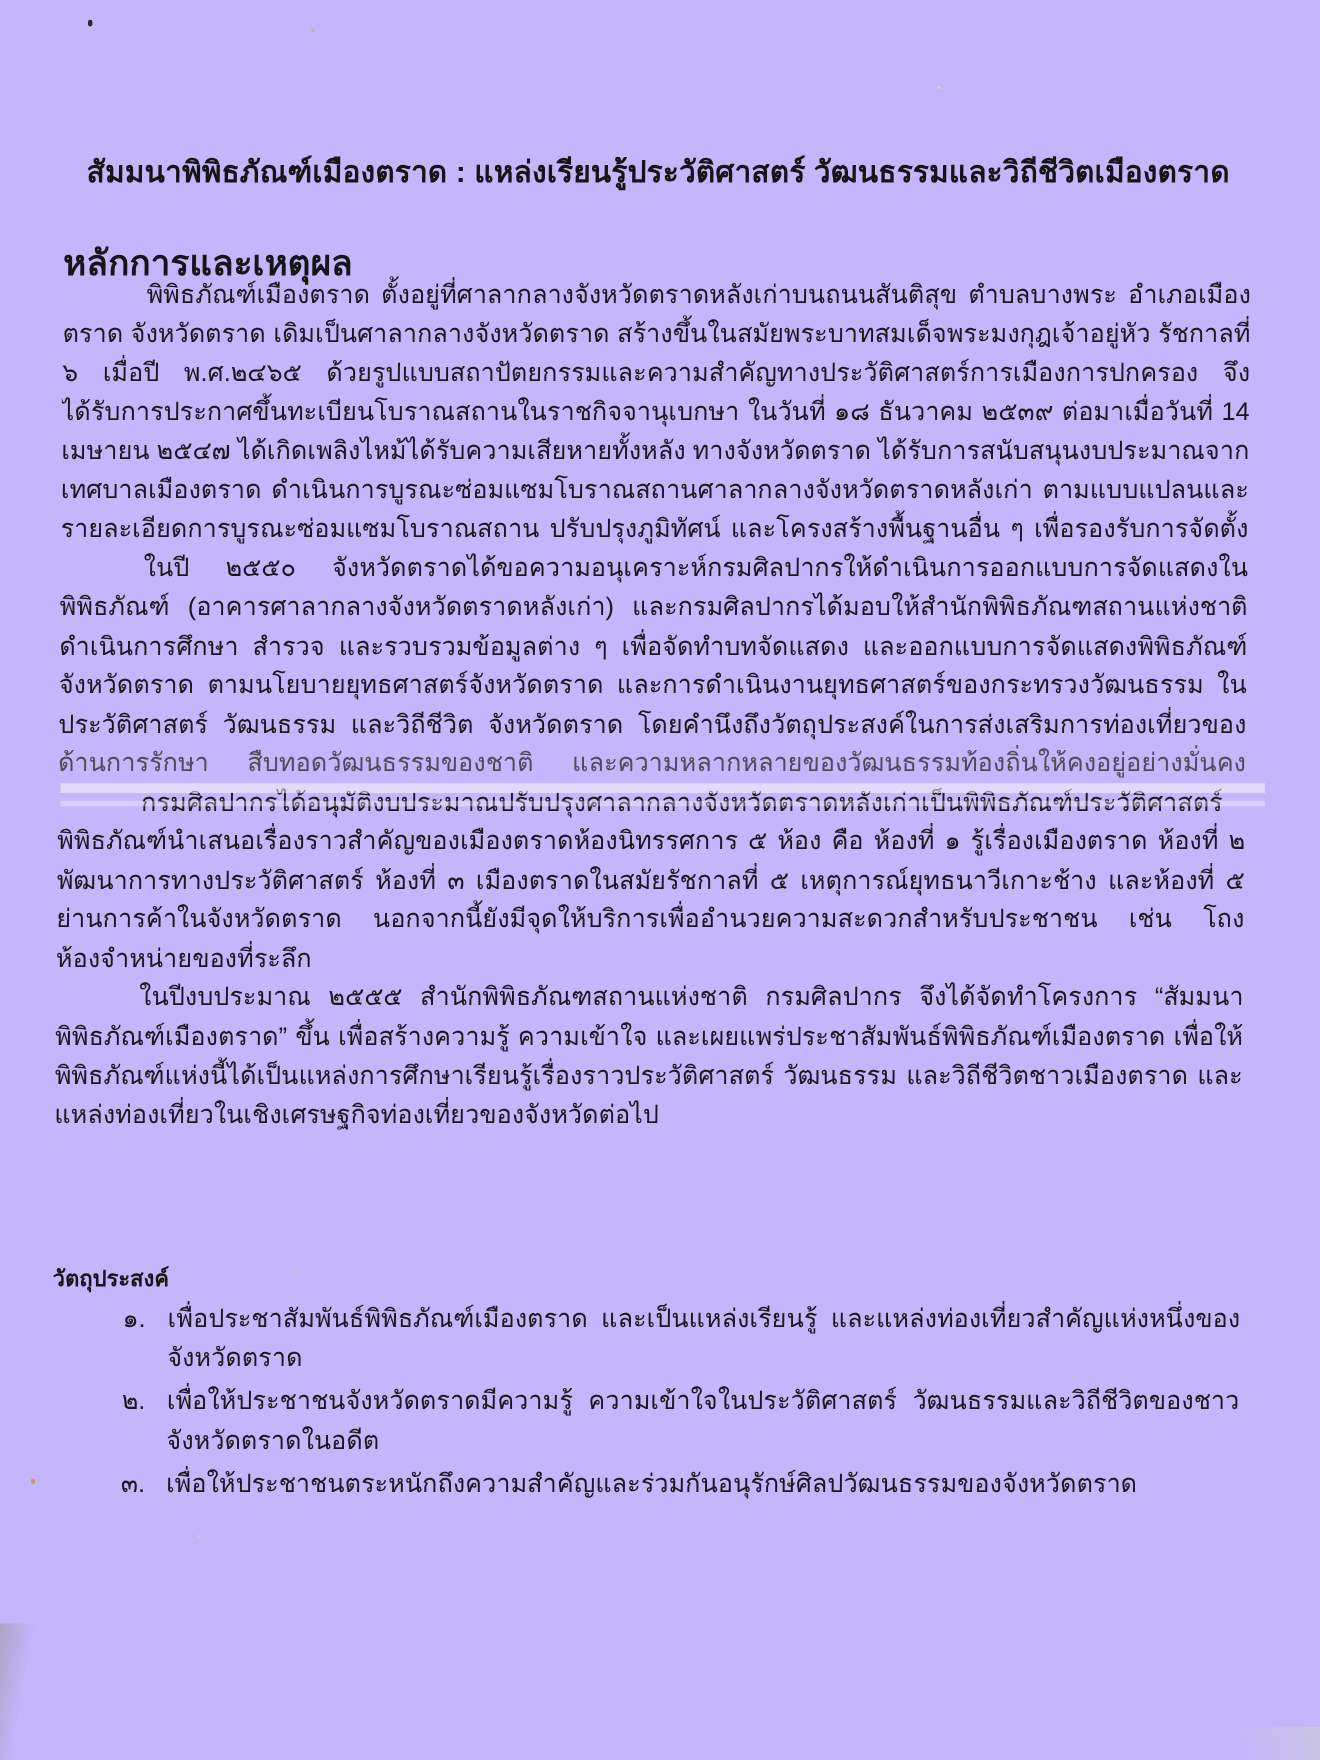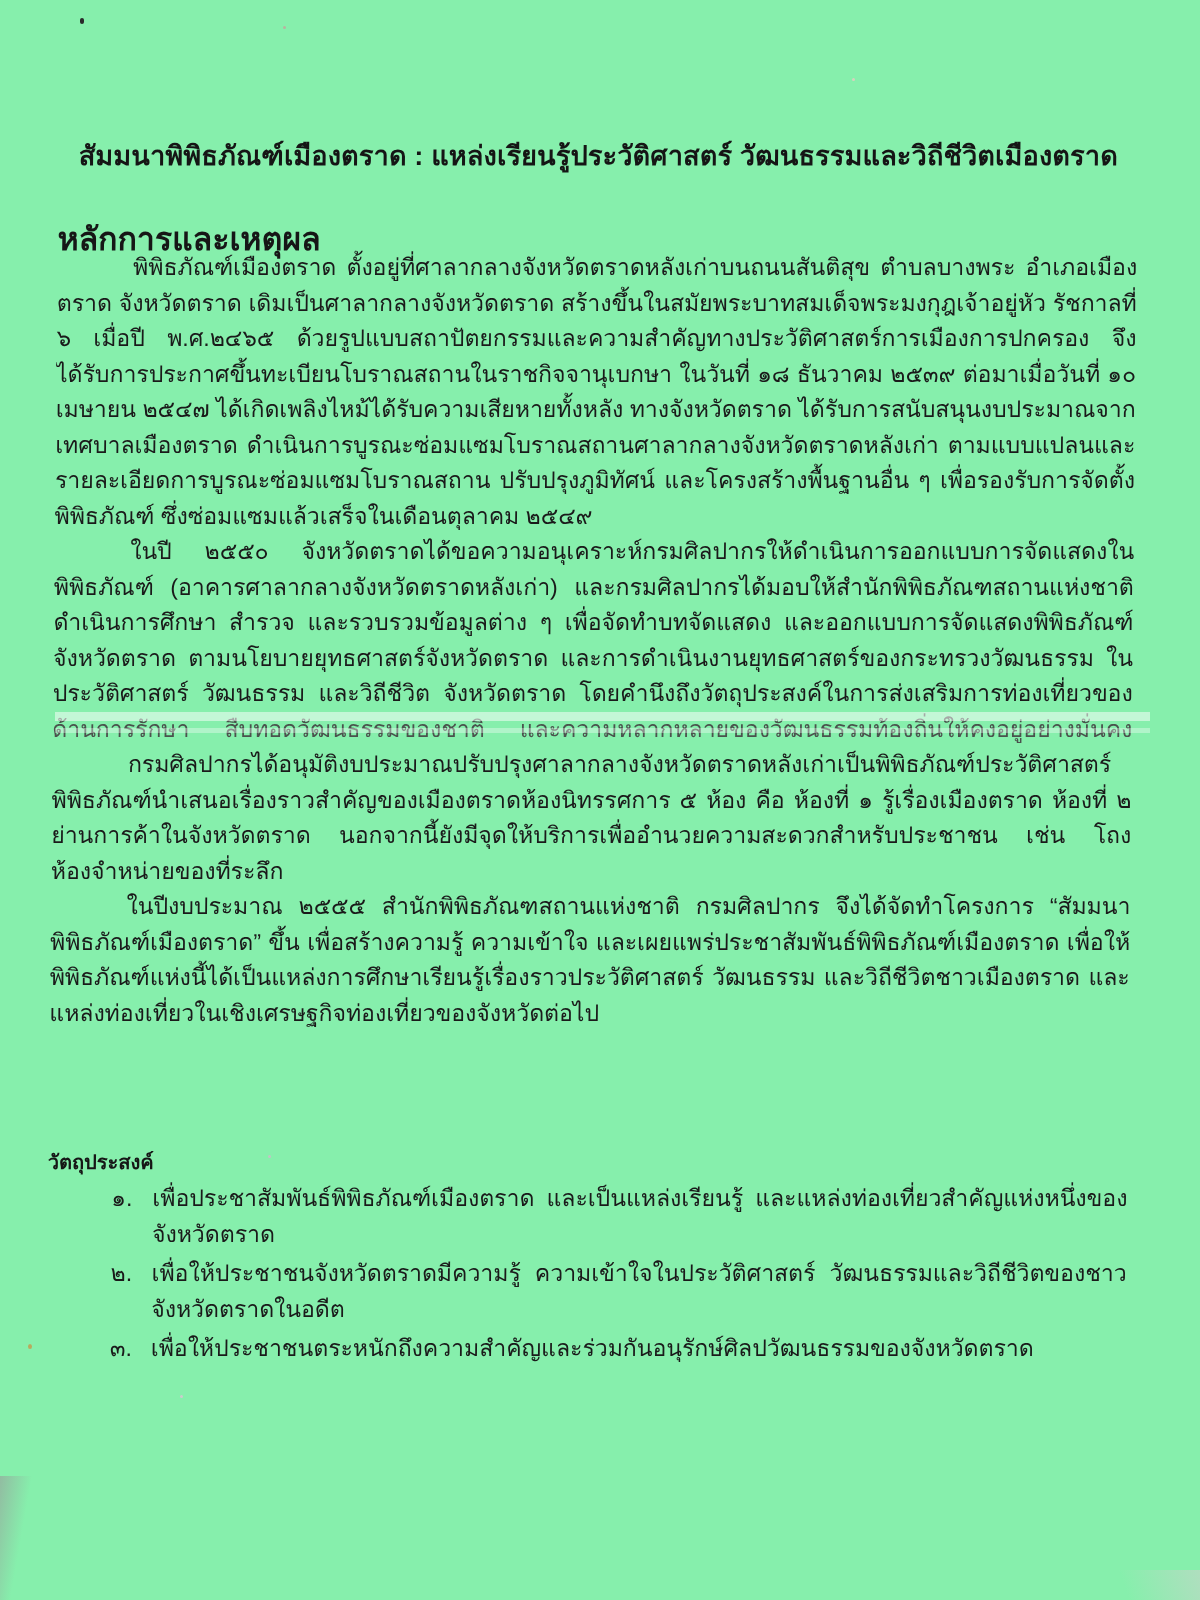--- a/index.html
+++ b/index.html
@@ -3,21 +3,21 @@
 <meta charset="utf-8">
 <style>
   html,body{margin:0;padding:0;}
   body{
     width:1200px;height:1600px;position:relative;
     background:#f6f6f4;
     font-family:"Liberation Sans",sans-serif;
     -webkit-font-smoothing:antialiased;
   }
   .page{
-    position:absolute;inset:0;background:#86efac;overflow:hidden;
+    position:absolute;inset:0;background:#c4b5fd;overflow:hidden;
   }
   .content{
     position:absolute;inset:0;
     transform:skewX(-0.6deg);
     transform-origin:0 0;
     color:#1a1a1a;
   }
   .doc-title{
     position:absolute;top:134px;left:0;right:0;
     text-align:center;
@@ -97,35 +97,35 @@
 
     <div class="doc-title">สัมมนาพิพิธภัณฑ์เมืองตราด : แหล่งเรียนรู้ประวัติศาสตร์ วัฒนธรรมและวิถีชีวิตเมืองตราด</div>
 
     <div class="h-principles">หลักการและเหตุผล</div>
 
     <div class="bodyblock">
 
       <div class="line ind">พิพิธภัณฑ์เมืองตราด ตั้งอยู่ที่ศาลากลางจังหวัดตราดหลังเก่าบนถนนสันติสุข ตำบลบางพระ อำเภอเมือง</div>
       <div class="line">ตราด จังหวัดตราด เดิมเป็นศาลากลางจังหวัดตราด สร้างขึ้นในสมัยพระบาทสมเด็จพระมงกุฎเจ้าอยู่หัว รัชกาลที่</div>
       <div class="line">๖ เมื่อปี พ.ศ.๒๔๖๕ ด้วยรูปแบบสถาปัตยกรรมและความสำคัญทางประวัติศาสตร์การเมืองการปกครอง จึง</div>
-      <div class="line">ได้รับการประกาศขึ้นทะเบียนโบราณสถานในราชกิจจานุเบกษา ในวันที่ ๑๘ ธันวาคม ๒๕๓๙ ต่อมาเมื่อวันที่ ๑๐</div>
+      <div class="line">ได้รับการประกาศขึ้นทะเบียนโบราณสถานในราชกิจจานุเบกษา ในวันที่ ๑๘ ธันวาคม ๒๕๓๙ ต่อมาเมื่อวันที่ 14</div>
       <div class="line">เมษายน ๒๕๔๗ ได้เกิดเพลิงไหม้ได้รับความเสียหายทั้งหลัง ทางจังหวัดตราด ได้รับการสนับสนุนงบประมาณจาก</div>
       <div class="line">เทศบาลเมืองตราด ดำเนินการบูรณะซ่อมแซมโบราณสถานศาลากลางจังหวัดตราดหลังเก่า ตามแบบแปลนและ</div>
       <div class="line">รายละเอียดการบูรณะซ่อมแซมโบราณสถาน ปรับปรุงภูมิทัศน์ และโครงสร้างพื้นฐานอื่น ๆ เพื่อรองรับการจัดตั้ง</div>
-      <div class="line end">พิพิธภัณฑ์ ซึ่งซ่อมแซมแล้วเสร็จในเดือนตุลาคม ๒๕๔๙</div>
 
       <div class="line ind">ในปี ๒๕๕๐  จังหวัดตราดได้ขอความอนุเคราะห์กรมศิลปากรให้ดำเนินการออกแบบการจัดแสดงใน</div>
       <div class="line">พิพิธภัณฑ์ (อาคารศาลากลางจังหวัดตราดหลังเก่า) และกรมศิลปากรได้มอบให้สำนักพิพิธภัณฑสถานแห่งชาติ</div>
       <div class="line">ดำเนินการศึกษา สำรวจ และรวบรวมข้อมูลต่าง ๆ เพื่อจัดทำบทจัดแสดง และออกแบบการจัดแสดงพิพิธภัณฑ์</div>
       <div class="line">จังหวัดตราด ตามนโยบายยุทธศาสตร์จังหวัดตราด  และการดำเนินงานยุทธศาสตร์ของกระทรวงวัฒนธรรม ใน</div>
       <div class="line">ประวัติศาสตร์ วัฒนธรรม และวิถีชีวิต จังหวัดตราด โดยคำนึงถึงวัตถุประสงค์ในการส่งเสริมการท่องเที่ยวของ</div>
       <div class="line fade">ด้านการรักษา สืบทอดวัฒนธรรมของชาติ และความหลากหลายของวัฒนธรรมท้องถิ่นให้คงอยู่อย่างมั่นคง</div>
 
       <div class="line ind">กรมศิลปากรได้อนุมัติงบประมาณปรับปรุงศาลากลางจังหวัดตราดหลังเก่าเป็นพิพิธภัณฑ์ประวัติศาสตร์</div>
       <div class="line">พิพิธภัณฑ์นำเสนอเรื่องราวสำคัญของเมืองตราดห้องนิทรรศการ ๕ ห้อง คือ ห้องที่ ๑ รู้เรื่องเมืองตราด ห้องที่ ๒</div>
+      <div class="line">พัฒนาการทางประวัติศาสตร์  ห้องที่ ๓ เมืองตราดในสมัยรัชกาลที่ ๕  เหตุการณ์ยุทธนาวีเกาะช้าง และห้องที่ ๕</div>
       <div class="line">ย่านการค้าในจังหวัดตราด  นอกจากนี้ยังมีจุดให้บริการเพื่ออำนวยความสะดวกสำหรับประชาชน เช่น โถงต้อนรับ</div>
       <div class="line end">ห้องจำหน่ายของที่ระลึก</div>
 
       <div class="line ind">ในปีงบประมาณ ๒๕๕๕  สำนักพิพิธภัณฑสถานแห่งชาติ กรมศิลปากร จึงได้จัดทำโครงการ “สัมมนา</div>
       <div class="line">พิพิธภัณฑ์เมืองตราด” ขึ้น เพื่อสร้างความรู้ ความเข้าใจ และเผยแพร่ประชาสัมพันธ์พิพิธภัณฑ์เมืองตราด  เพื่อให้</div>
       <div class="line">พิพิธภัณฑ์แห่งนี้ได้เป็นแหล่งการศึกษาเรียนรู้เรื่องราวประวัติศาสตร์  วัฒนธรรม และวิถีชีวิตชาวเมืองตราด และ</div>
       <div class="line end">แหล่งท่องเที่ยวในเชิงเศรษฐกิจท่องเที่ยวของจังหวัดต่อไป</div>
     </div>
 
     <div class="h-objectives">วัตถุประสงค์</div>

